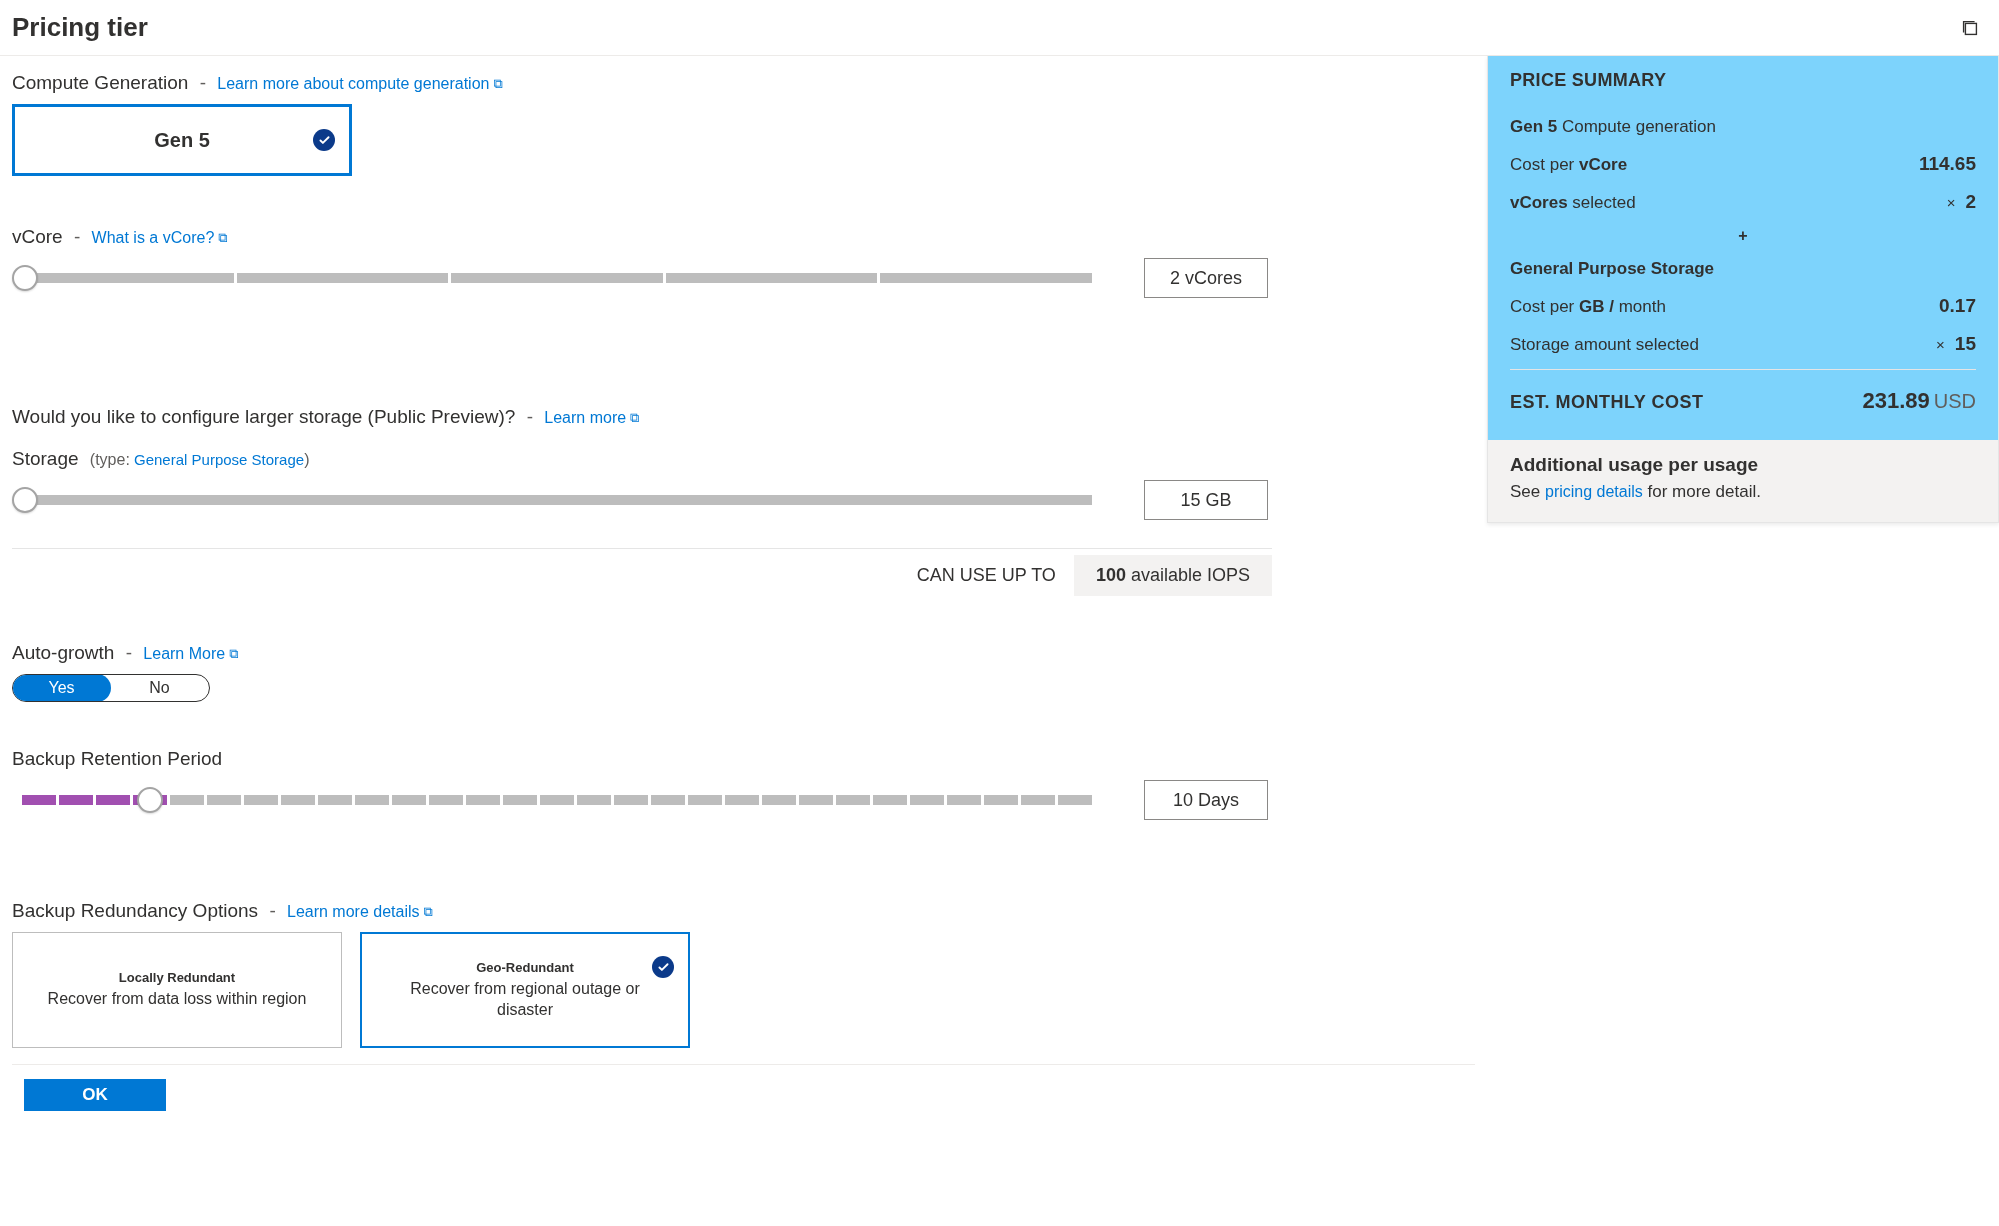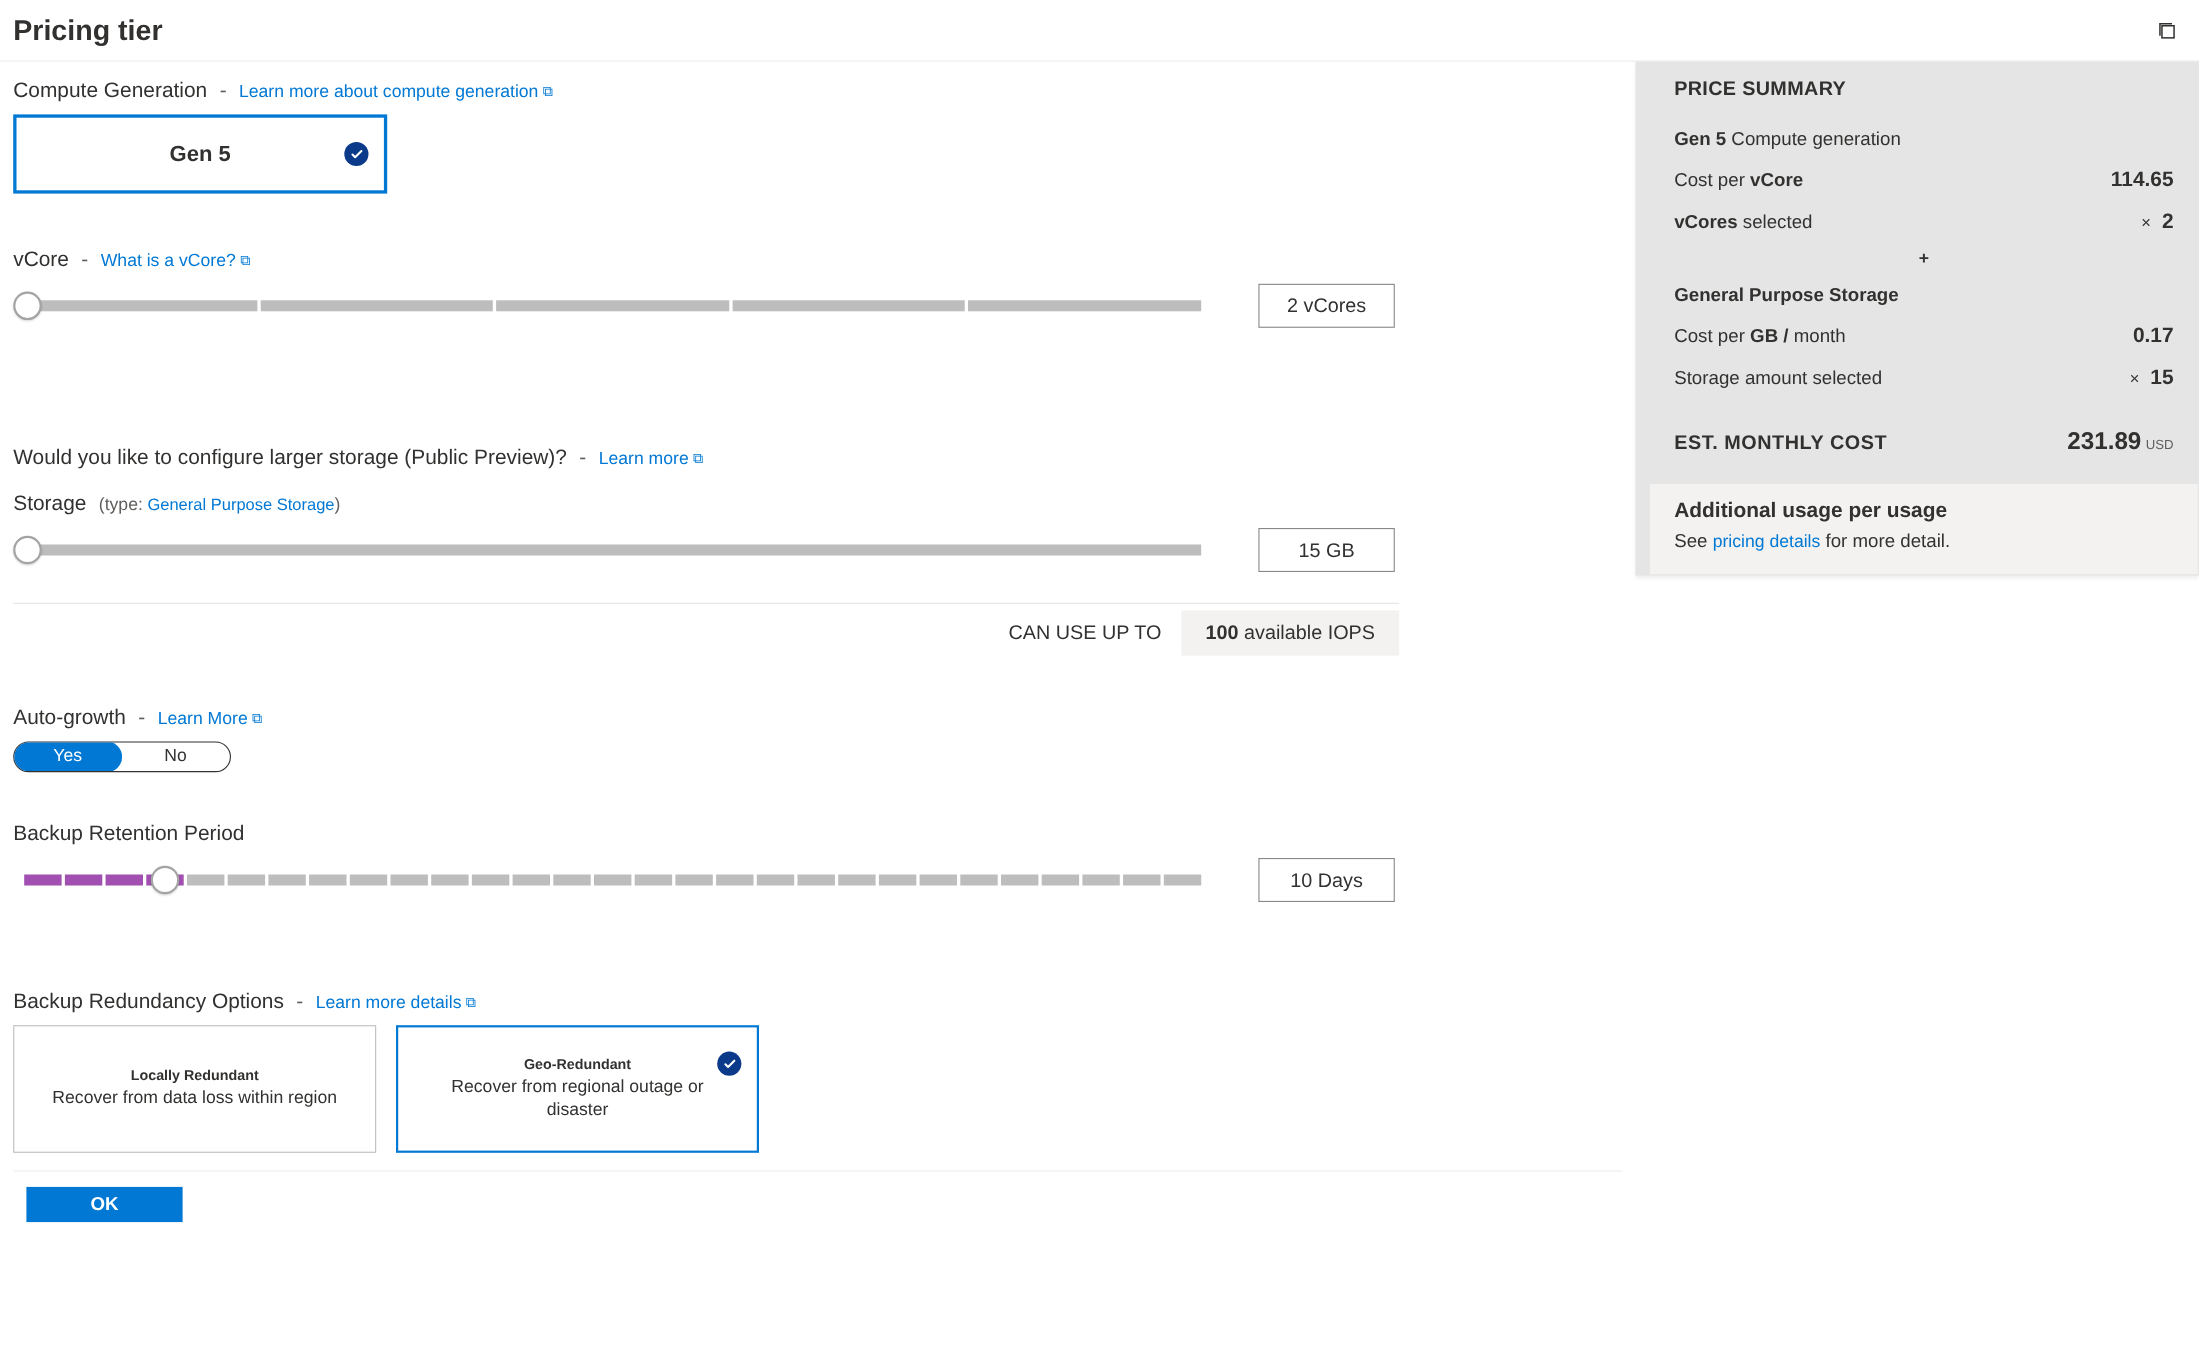--- a/index.html
+++ b/index.html
@@ -175,39 +175,38 @@
     font-weight: 600;
     cursor: pointer;
   }
 
   
   .summary {
     border-left: 1px solid #e5e5e5;
     border-right: 1px solid #e5e5e5;
     border-bottom: 1px solid #e5e5e5;
     box-shadow: 0 2px 4px rgba(0,0,0,0.08);
-    background: #e5e5e5;
-    padding-left: 12px;
+    background: #7dd3fc;
   }
   .summary-inner { padding: 14px 22px 18px 22px; }
   .summary h2 { font-size: 18px; font-weight: 700; margin-bottom: 18px; letter-spacing: 0.3px; }
   .sum-row {
     display: flex; justify-content: space-between;
     align-items: baseline;
     font-size: 17px;
     padding: 8px 0;
   }
   .sum-row .left { color: #323130; }
   .sum-row .right { font-weight: 700; font-size: 19px; }
   .sum-row .right .mult { font-weight: 400; margin-right: 10px; font-size: 15px; }
   .sum-sep-plus { text-align: center; font-size: 16px; font-weight: 700; padding: 6px 0; }
   .sum-divider { border-top: 1px solid #e5e5e5; margin: 6px 0 10px 0; }
   .sum-total .left { font-weight: 700; font-size: 18px; letter-spacing: 0.5px; }
   .sum-total .right { font-weight: 700; font-size: 22px; }
-  .sum-total .right .cur { font-weight: 400; font-size: 12px; color: #605e5c; margin-left: 4px; }
+  .sum-total .right .cur { font-weight: 400; font-size: 20px; color: #605e5c; margin-left: 4px; }
   .extra-box {
     background: #f3f2f1;
     padding: 14px 22px 20px 22px;
   }
   .extra-box .t { font-size: 19px; font-weight: 700; margin-bottom: 6px; }
   .extra-box .d { font-size: 17px; }
 
   .mt50 { margin-top: 50px; }
   .mt20 { margin-top: 20px; }
 </style>

